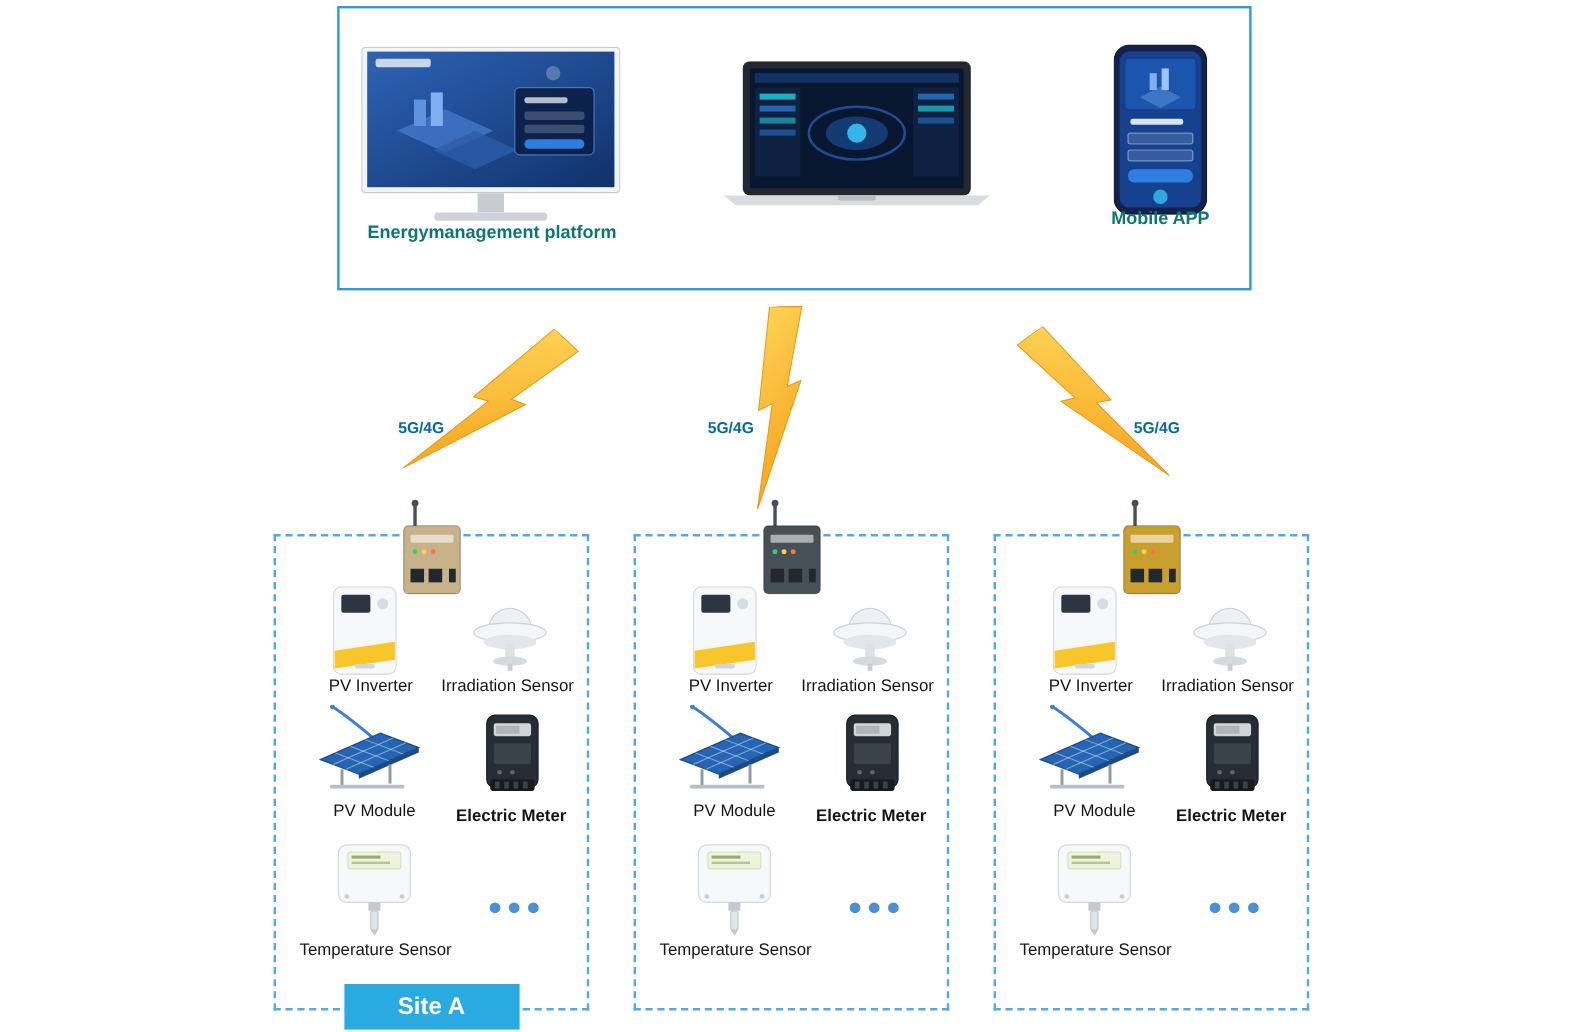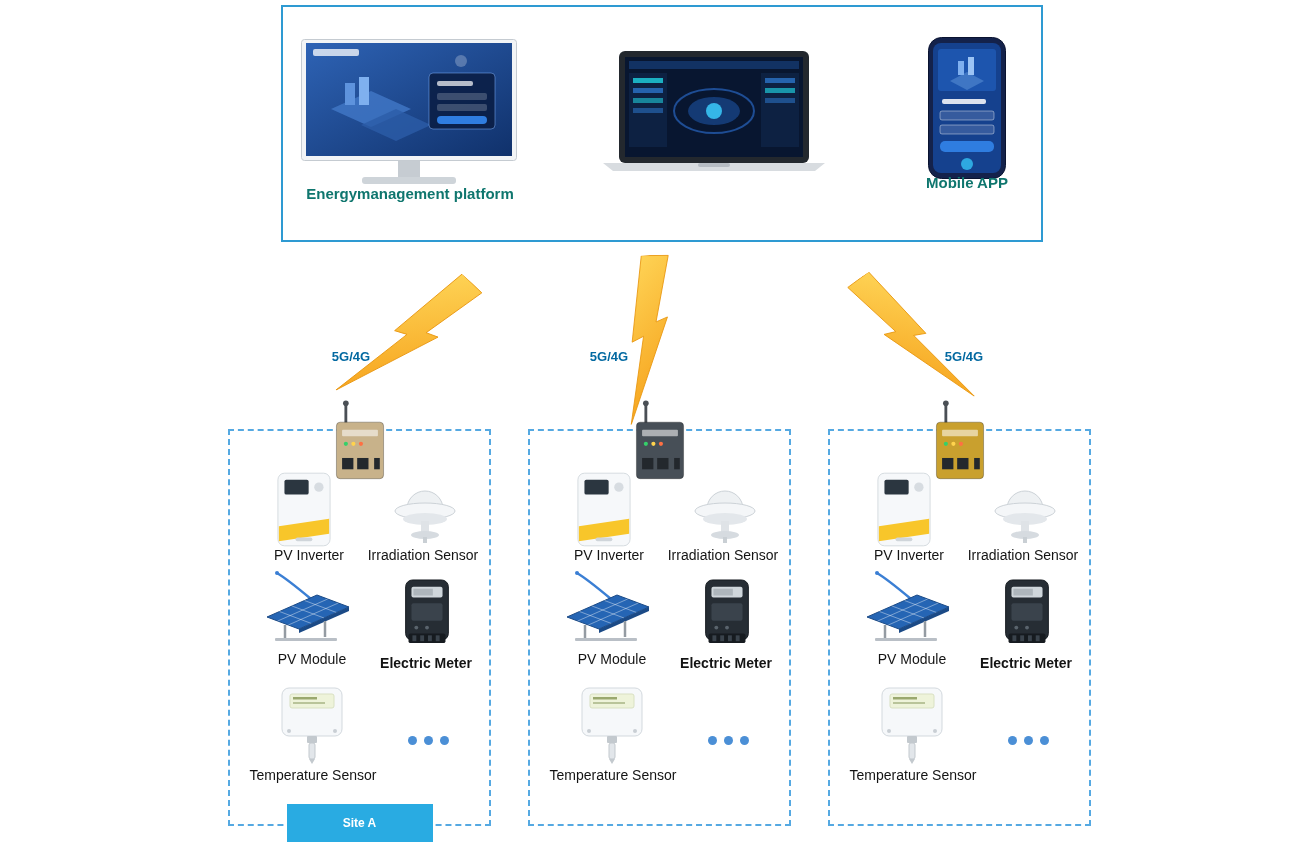--- a/index.html
+++ b/index.html
@@ -22,21 +22,21 @@
   .link-label-1{left:301px;}
   .link-label-2{left:559px;}
   .link-label-3{left:914px;}
   .bolt{position:absolute;}
   .bolt svg{width:100%;height:100%;display:block;}
   .bolt-a{left:372px;top:258px;width:80px;height:170px;transform:rotate(40deg);}
   .bolt-b{left:613px;top:255px;width:80px;height:168px;transform:rotate(-4deg);}
   .bolt-c{left:868px;top:262px;width:80px;height:162px;transform:rotate(-33deg) scaleX(-1);}
 
   
-  .site{position:absolute;top:429px;width:259px;height:393px;border:2px dashed #55a9e2;}
+  .site{position:absolute;top:445px;width:259px;height:393px;border:2px dashed #55a9e2;}
   .site-a{left:228px;}
   .site-b{left:528px;}
   .site-n{left:828px;}
   .gw{position:absolute;left:50%;transform:translateX(-50%);top:-32px;width:66px;height:84px;}
   .gw svg{width:100%;height:100%;display:block;}
   .gw-a{color:#c8b28a;}
   .gw-b{color:#474f57;}
   .gw-n{color:#c9a02e;}
   .site .art{position:absolute;display:block;}
   .art-inverter{left:47px;top:41px;width:54px;height:75px;}
@@ -45,21 +45,21 @@
   .art-meter{left:172px;top:148px;width:50px;height:68px;}
   .art-temp{left:46px;top:255px;width:72px;height:78px;}
   .dev-label{position:absolute;font-size:14px;color:#141414;text-align:center;white-space:nowrap;}
   .lbl-inverter{left:4px;top:116px;width:150px;}
   .lbl-irr{left:118px;top:116px;width:150px;}
   .lbl-pv{left:7px;top:220px;width:150px;}
   .lbl-meter{left:121px;top:224px;width:150px;font-weight:bold;}
   .lbl-temp{left:-2px;top:336px;width:170px;}
   .dots{position:absolute;left:178px;top:305px;display:flex;gap:7px;}
   .dots span{width:9px;height:9px;border-radius:50%;background:#4b8fd6;}
-  .site-tag{position:absolute;left:50%;transform:translateX(-50%);top:373px;width:146px;height:38px;background:#29abe2;color:#fff;font-size:12px;font-weight:700;text-align:center;line-height:38px;}
+  .site-tag{position:absolute;left:50%;transform:translateX(-50%);top:373px;width:146px;height:38px;background:#29abe2;color:#fff;font-size:20px;font-weight:700;text-align:center;line-height:38px;}
   .sprite{position:absolute;width:0;height:0;overflow:hidden;}
 </style>
 </head>
 <body>
 
 <div class="canvas">
 
   <svg class="sprite" aria-hidden="true">
     <defs>
       <linearGradient id="scrGrad" x1="0" y1="0" x2="1" y2="1">

